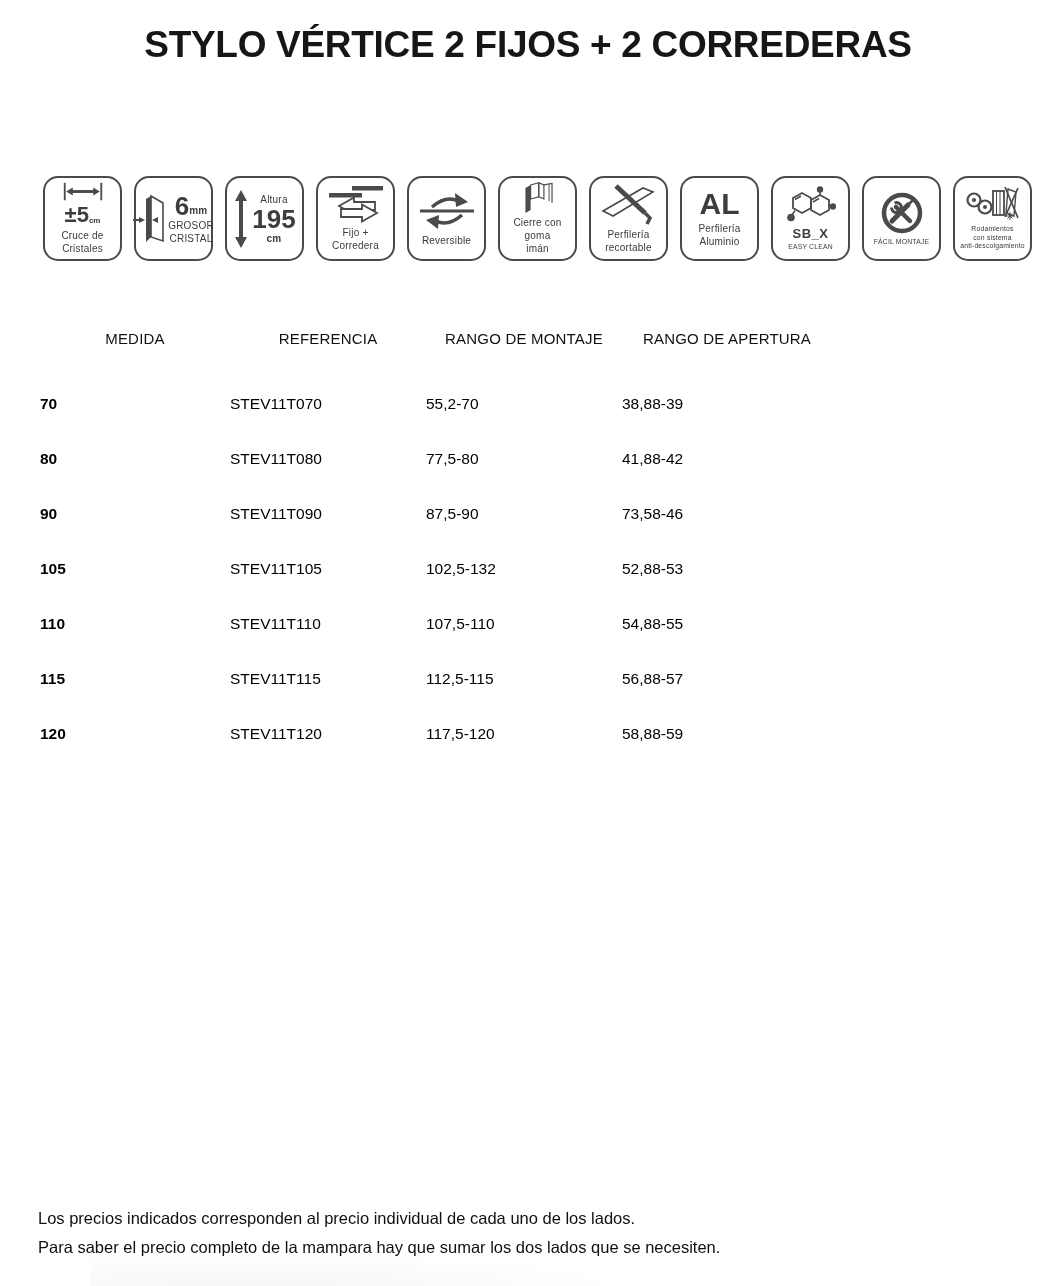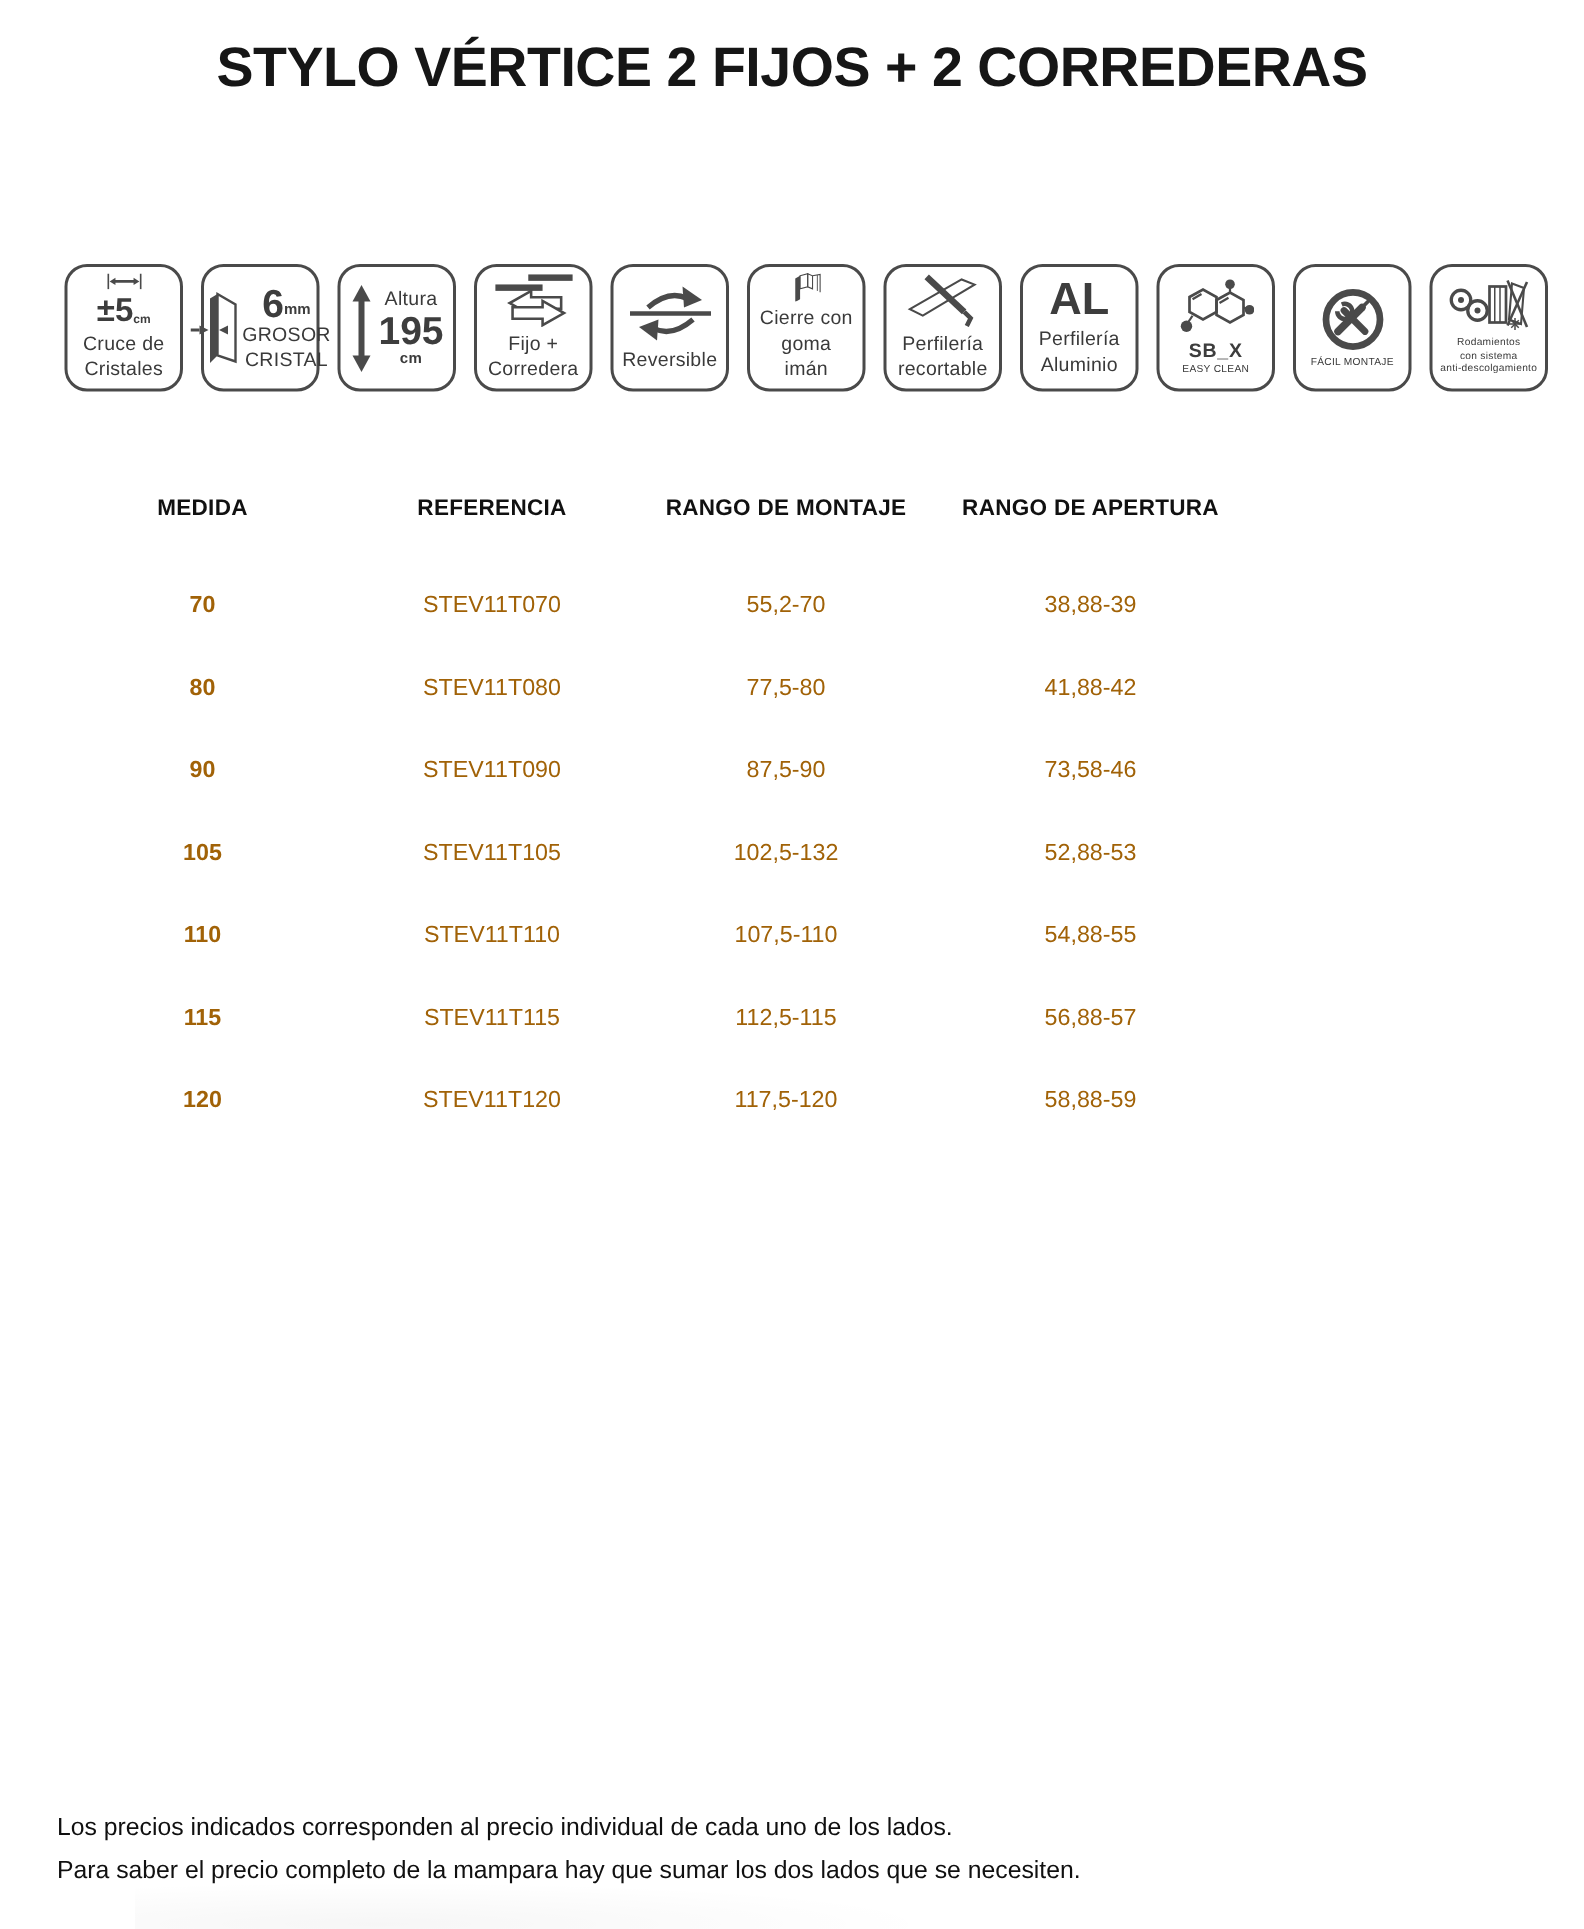--- a/index.html
+++ b/index.html
@@ -26,41 +26,41 @@
     gap:3px; color:#3d3d3d; text-align:center; padding:4px 2px;
   }
   .hrow { display:flex; align-items:center; gap:3px; }
   .vcol { display:flex; flex-direction:column; align-items:center; line-height:1.05; }
   .big   { font-weight:700; color:#3d3d3d; line-height:1; }
   .sz30 { font-size:30px; } .sz26 { font-size:26px; } .sz22 { font-size:22px; }
   .sz13 { font-size:13px; letter-spacing:0.5px; }
   .unit  { font-size:8px; font-weight:700; align-self:flex-end; padding-bottom:1px; }
   .unit10{ font-size:10px; font-weight:700; align-self:flex-end; padding-bottom:2px; }
   .bigline { display:flex; align-items:flex-end; }
-  .lbl { font-size:13px; line-height:1.3; color:#3a3a3a; letter-spacing:0.2px; }
+  .lbl { font-size:10px; line-height:1.3; color:#3a3a3a; letter-spacing:0.2px; }
   .lbl.cap { text-transform:uppercase; }
   .lbl.tiny { font-size:6.8px; }
   svg.ic { display:block; }
   
   table.spec {
     position:absolute; left:40px; top:298px; width:792px;
     border-collapse:collapse; table-layout:fixed;
   }
   table.spec col.c1 { width:190px; }
   table.spec col.c2 { width:196px; }
   table.spec col.c3 { width:196px; }
   table.spec col.c4 { width:210px; }
   table.spec th {
     height:62px; vertical-align:top; padding-top:16px;
-    font-size:15px; font-weight:700; letter-spacing:0.2px; color:#111;
+    font-size:15px; font-weight:400; letter-spacing:0.2px; color:#111;
     text-align:center;
   }
   table.spec td {
-    height:55px; text-align:center; vertical-align:middle;
-    font-size:15.5px; color:#a16207;
+    height:55px; vertical-align:middle;
+    font-size:15.5px; color:#000000;
   }
   table.spec td.medida { font-weight:700; }
   
   .footer {
     position:absolute; left:38px; top:1188px;
     font-size:16.5px; line-height:28.5px; color:#101010;
   }
   
   .smudge {
     position:absolute; left:90px; top:1238px; width:540px; height:48px;

